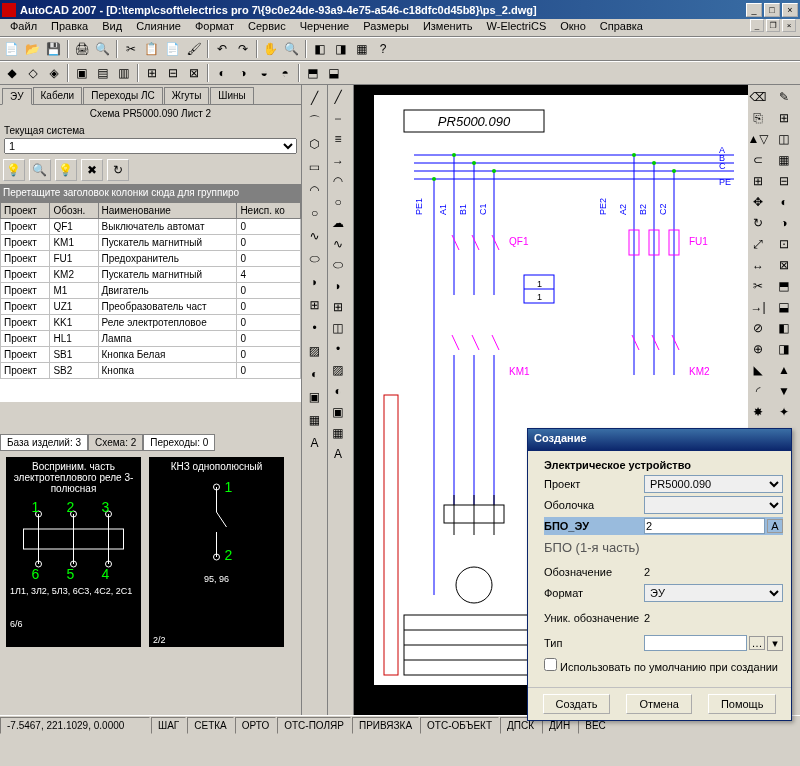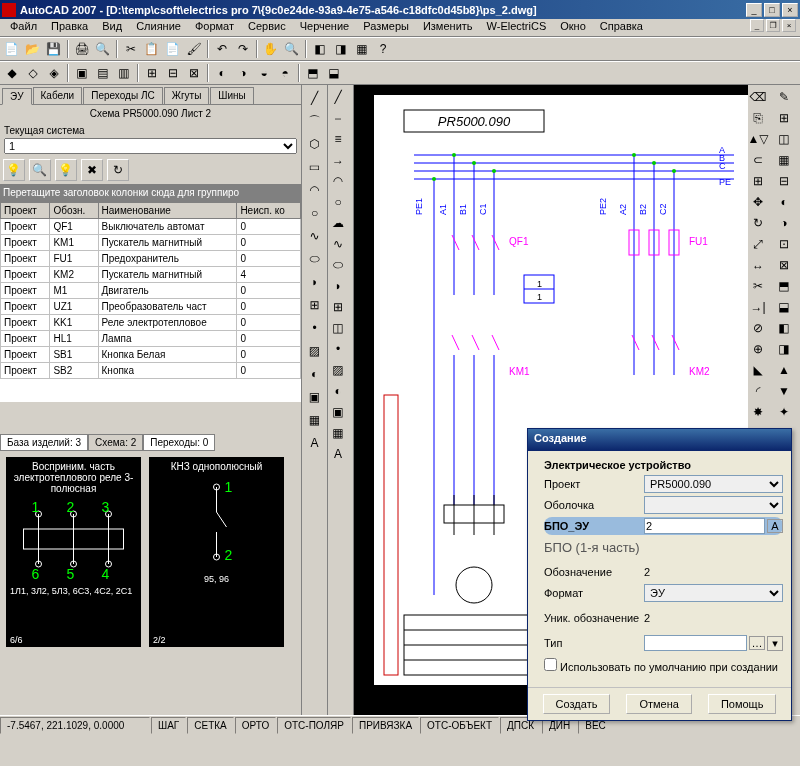--- a/index.html
+++ b/index.html
@@ -66,21 +66,21 @@
 
 .dialog { position: absolute; left: 527px; top: 428px; width: 265px; background: #ece9d8; border: 1px solid #0a246a; box-shadow: 2px 2px 4px rgba(0,0,0,0.3); }
 .dialog .dtitle { height: 22px; background: linear-gradient(to bottom, #3a6ea5, #0a246a); color: #fff; font-weight: bold; padding: 3px 6px; font-size: 11px; display: flex; }
 .dialog .dtitle span { flex: 1; }
 .dialog .dbody { padding: 8px; font-size: 11px; margin-left: 8px; }
 .dialog .drow { display: flex; align-items: center; margin-bottom: 3px; min-height: 18px; }
 .dialog .dlab { width: 100px; }
 .dialog .dval { flex: 1; }
 .dialog .dval input, .dialog .dval select { width: 100%; font-size: 11px; border: 1px solid #7f9db9; padding: 1px; }
 .dialog .grouphead { font-weight: bold; margin-bottom: 4px; }
-.dialog .hl { background: #9bd; border-radius: 8px; }
+.dialog .hl { background: #9bd; }
 .dialog .dbtns { display: flex; gap: 16px; padding: 6px; justify-content: center; border-top: 1px solid #c0c0c0; }
 .dialog button { padding: 3px 12px; font-size: 11px; background: #ece9d8; border: 1px outset #fff; }
 .dialog .chk { margin: 6px 0; }
 
 .canvas svg { position: absolute; left: 0; top: 0; }
 </style>
 </head>
 <body>
 
 <div class="titlebar">
@@ -280,21 +280,21 @@
               <circle cx="95" cy="70" r="3"></circle>
           </g>
           <text x="18" y="18" fill="#0f0" font-size="14">1</text>
             <text x="53" y="18" fill="#0f0" font-size="14">2</text>
             <text x="88" y="18" fill="#0f0" font-size="14">3</text>
           <text x="18" y="85" fill="#0f0" font-size="14">6</text>
             <text x="53" y="85" fill="#0f0" font-size="14">5</text>
             <text x="88" y="85" fill="#0f0" font-size="14">4</text>
         </svg>
         <div style="font-size:9px">1Л1, 3Л2, 5Л3, 6С3, 4С2, 2С1</div>
-        <div style="position:absolute;bottom:2px;left:4px">6/6</div>
+        <div style="position:absolute;bottom:18px;left:4px">6/6</div>
       </div>
       <div class="prevbox">
         <div class="pt">КНЗ однополюсный</div>
         <svg height="100" viewBox="0 0 120 100">
           <g stroke="#fff" fill="none">
             <line x1="60" y1="15" x2="60" y2="40"></line>
               <line x1="60" y1="40" x2="70" y2="55"></line>
               <line x1="60" y1="60" x2="60" y2="85"></line>
             <circle cx="60" cy="15" r="3"></circle>
               <circle cx="60" cy="85" r="3"></circle>

